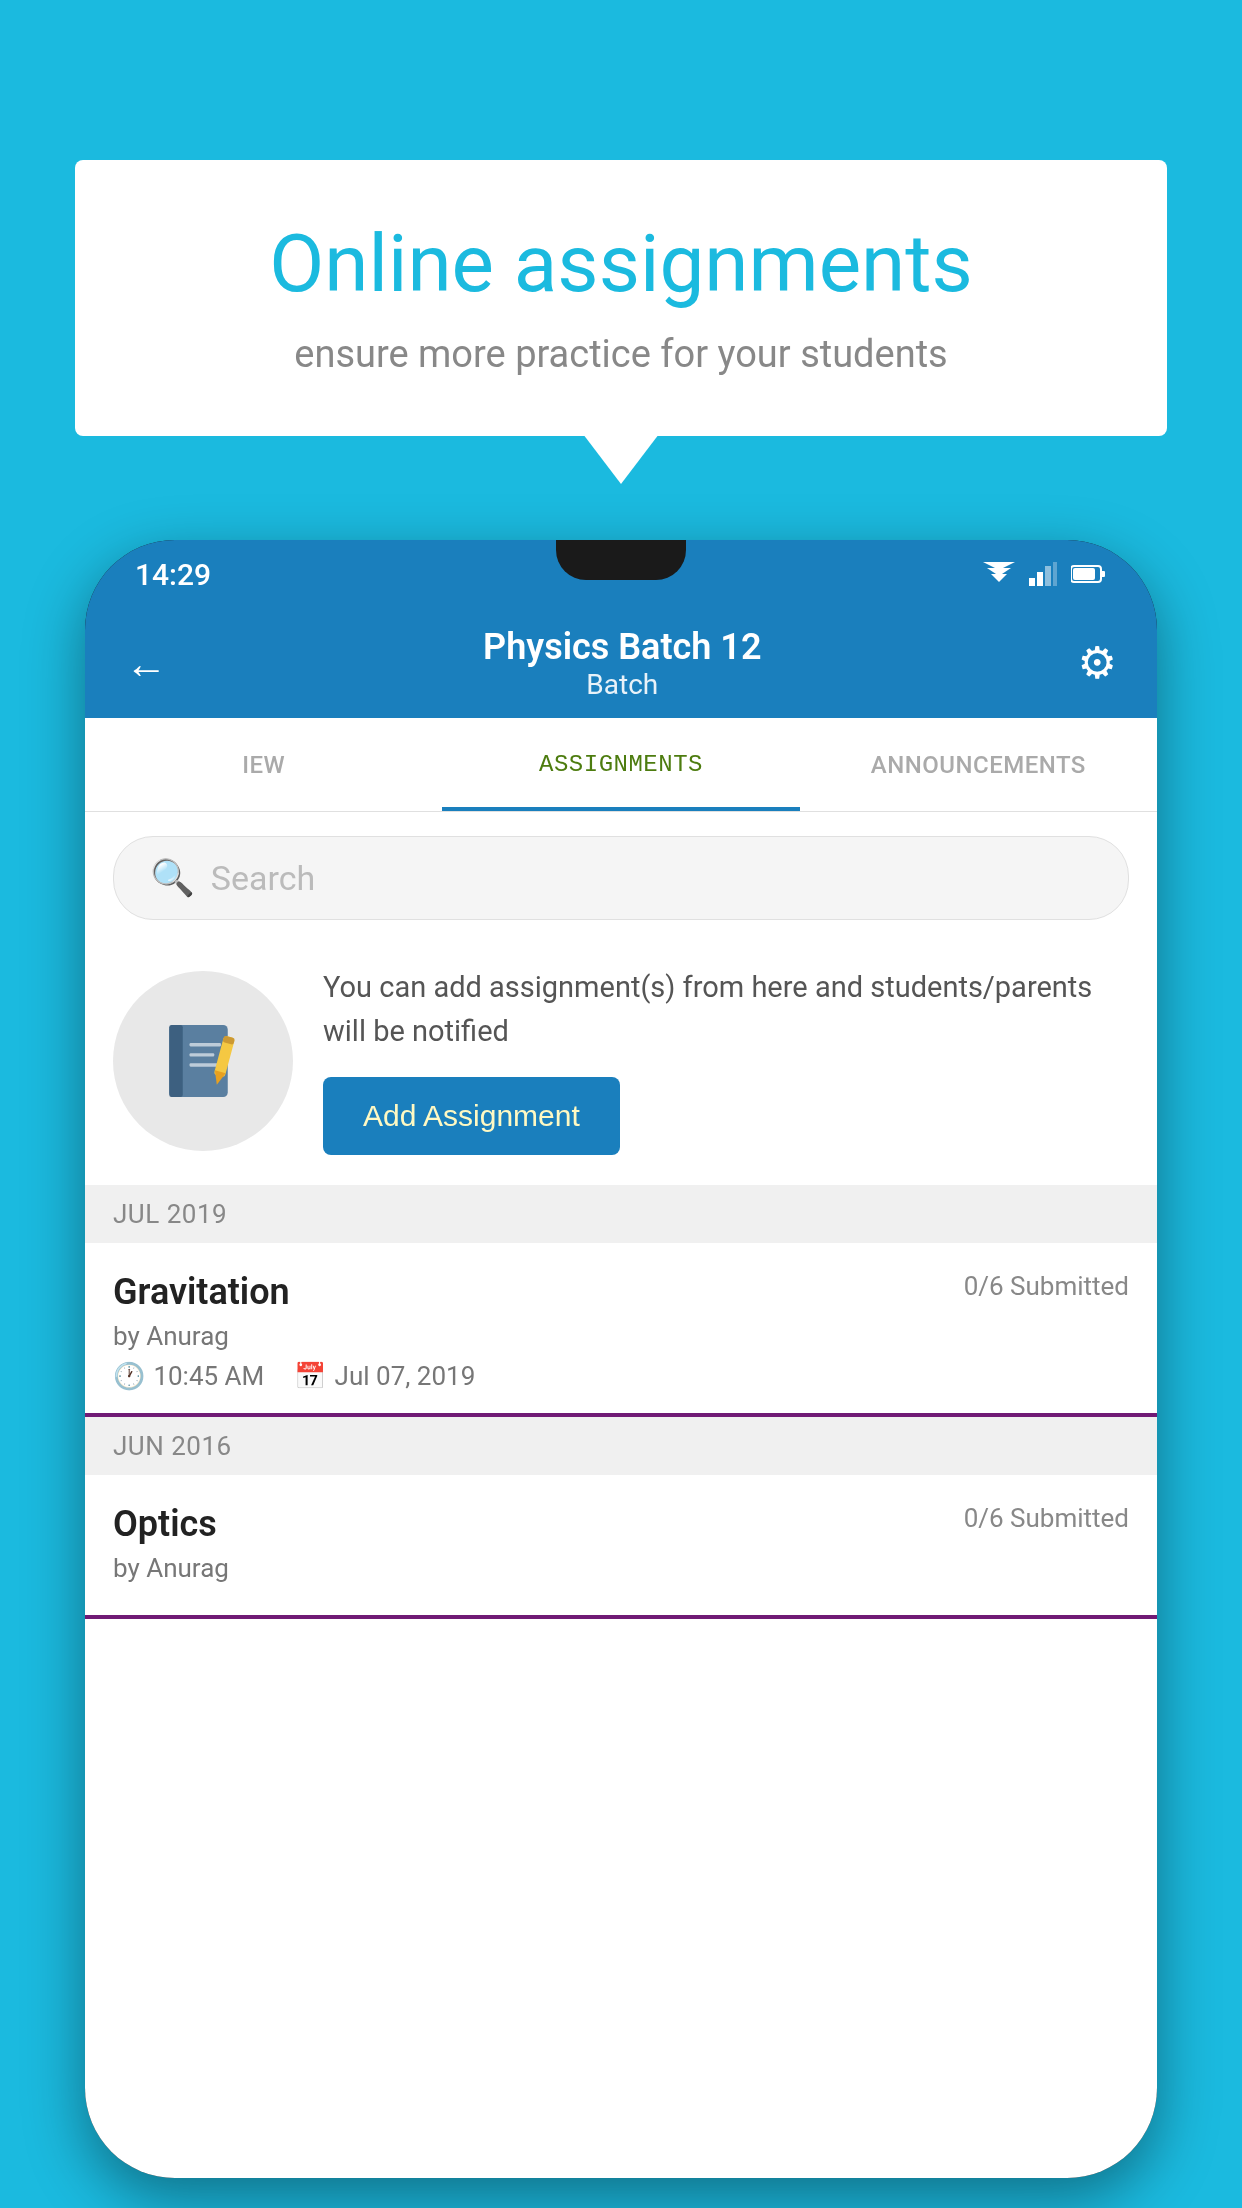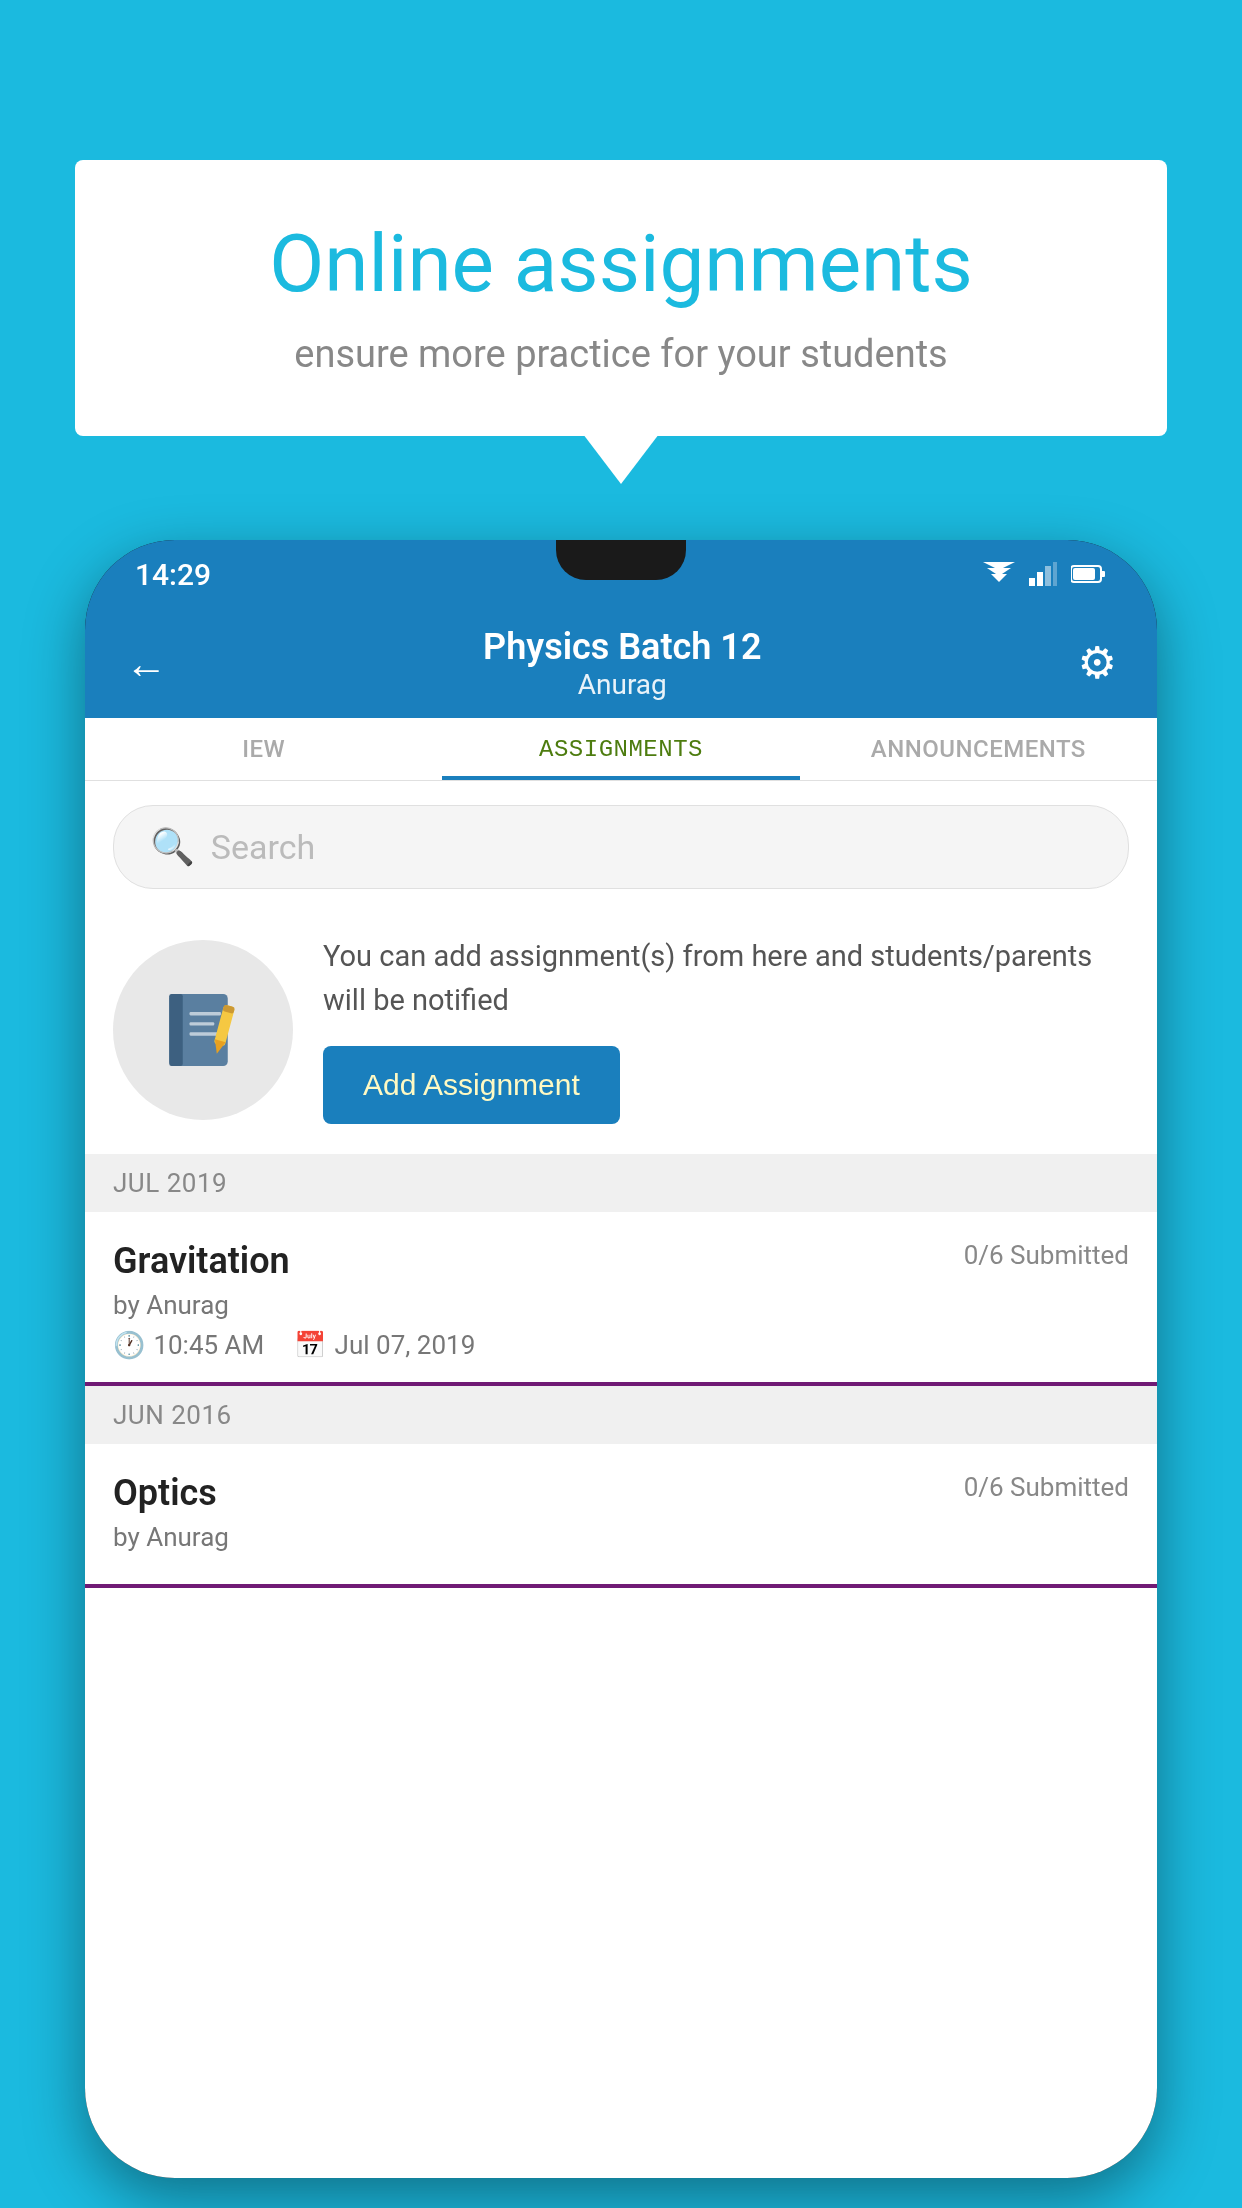--- a/index.html
+++ b/index.html
@@ -139,21 +139,21 @@
       color: white;
       font-size: 44px;
     }
 
     
     .tabs {
       background: white;
       display: flex;
       flex-shrink: 0;
       border-bottom: 1px solid #e0e0e0;
-      height: 63px;
+      height: 94px;
     }
     .tab {
       flex: 1;
       display: flex;
       align-items: center;
       justify-content: center;
       font-size: 24px;
       color: #aaa;
       font-weight: 500;
       letter-spacing: 0.5px;
@@ -336,21 +336,21 @@
         <rect x="30" y="7" width="4" height="6" rx="1" fill="white"></rect>
         <rect x="2" y="4" width="22" height="12" rx="2" fill="white"></rect>
       </svg>
     </div>
   </div>
 
   <div class="app-header">
     <span class="back-arrow">←</span>
     <div class="header-center">
       <div class="header-title">Physics Batch 12</div>
-      <div class="header-subtitle">Anurag</div>
+      <div class="header-subtitle">Batch</div>
     </div>
     <span class="gear-icon">⚙</span>
   </div>
 
   <div class="tabs">
     <div class="tab">IEW</div>
     <div class="tab active">ASSIGNMENTS</div>
     <div class="tab">ANNOUNCEMENTS</div>
   </div>
 

